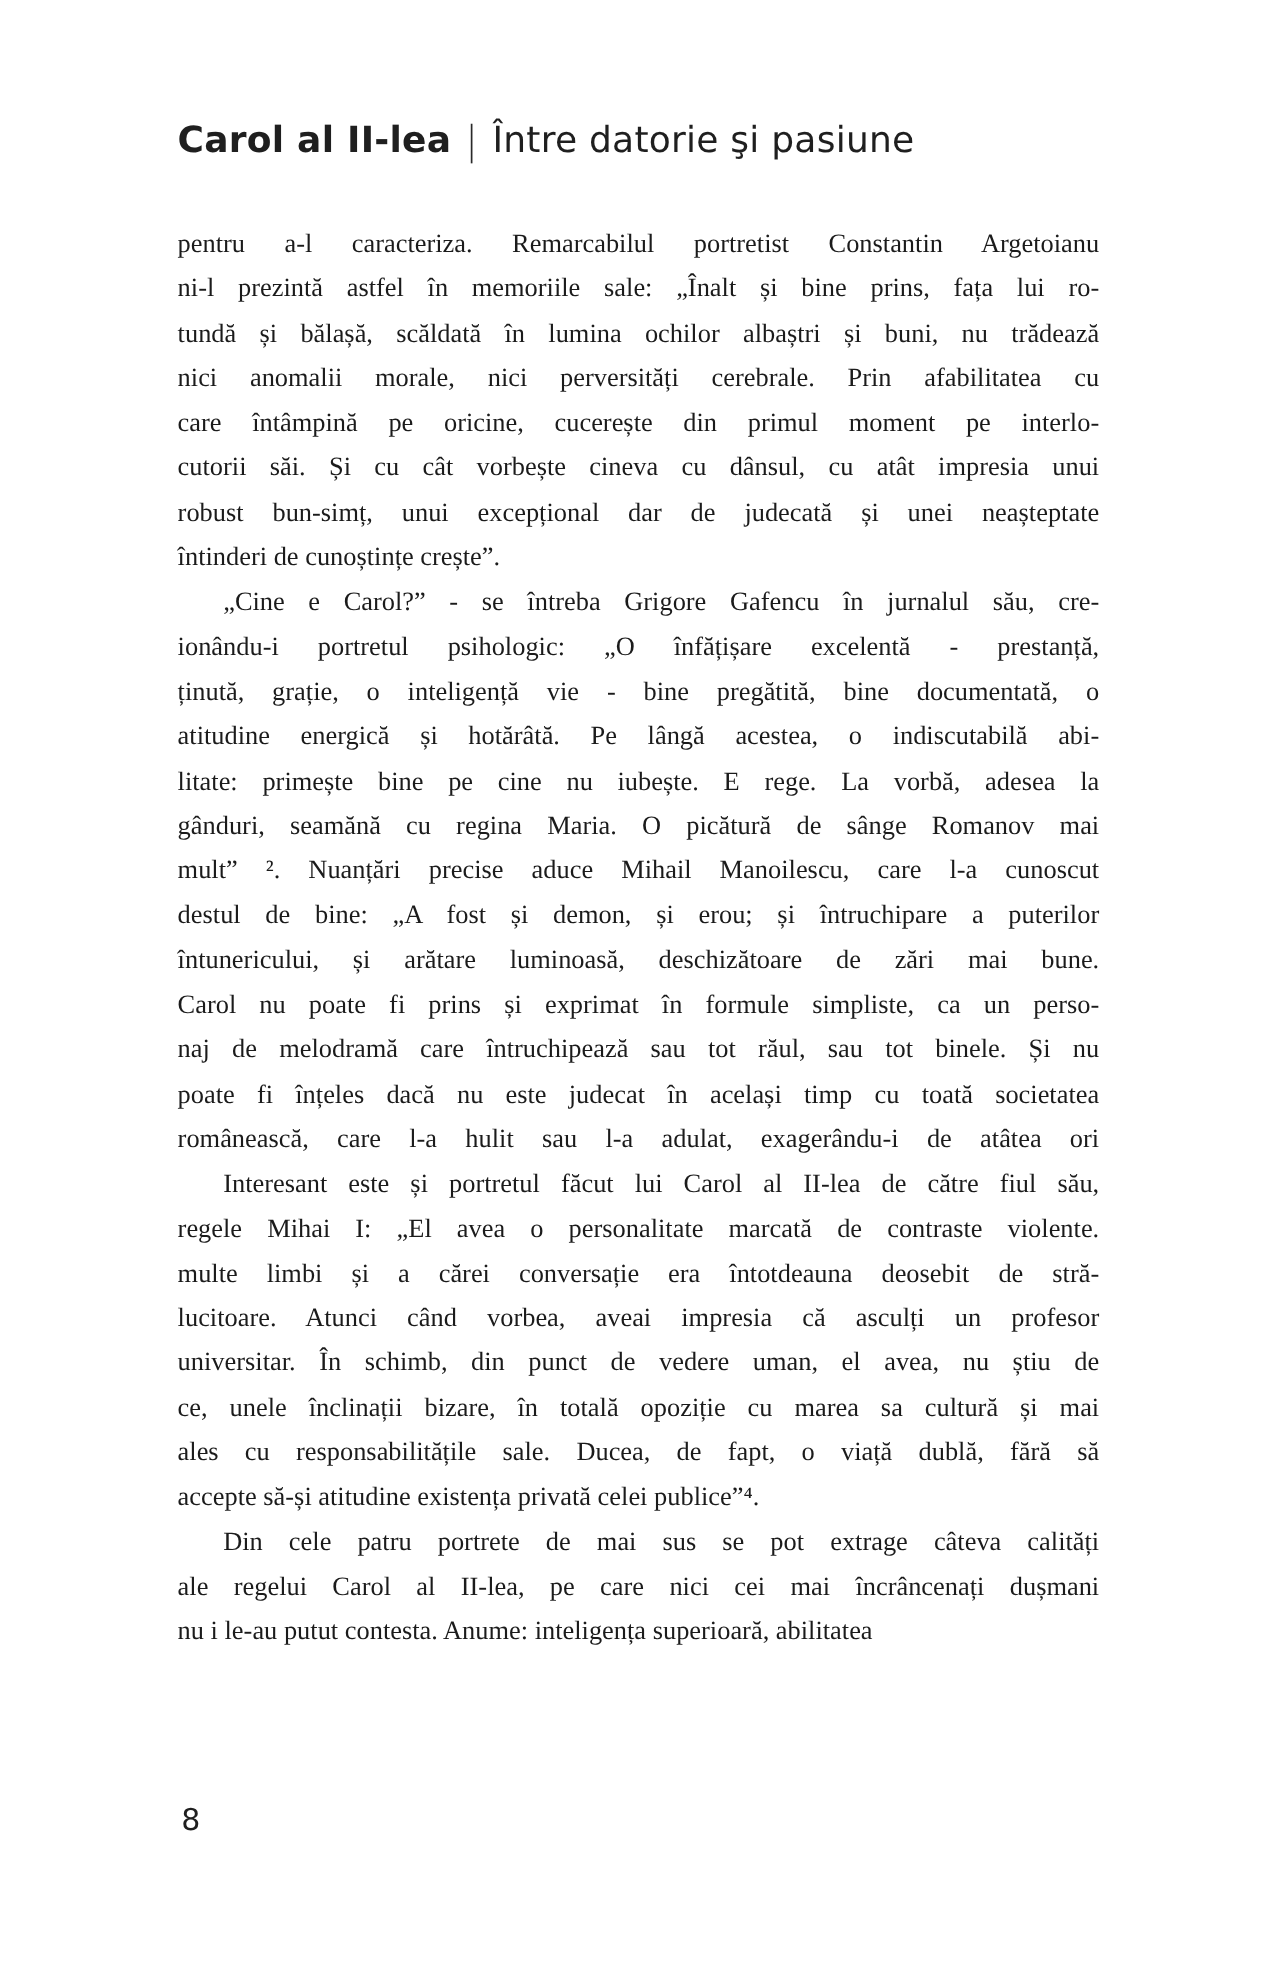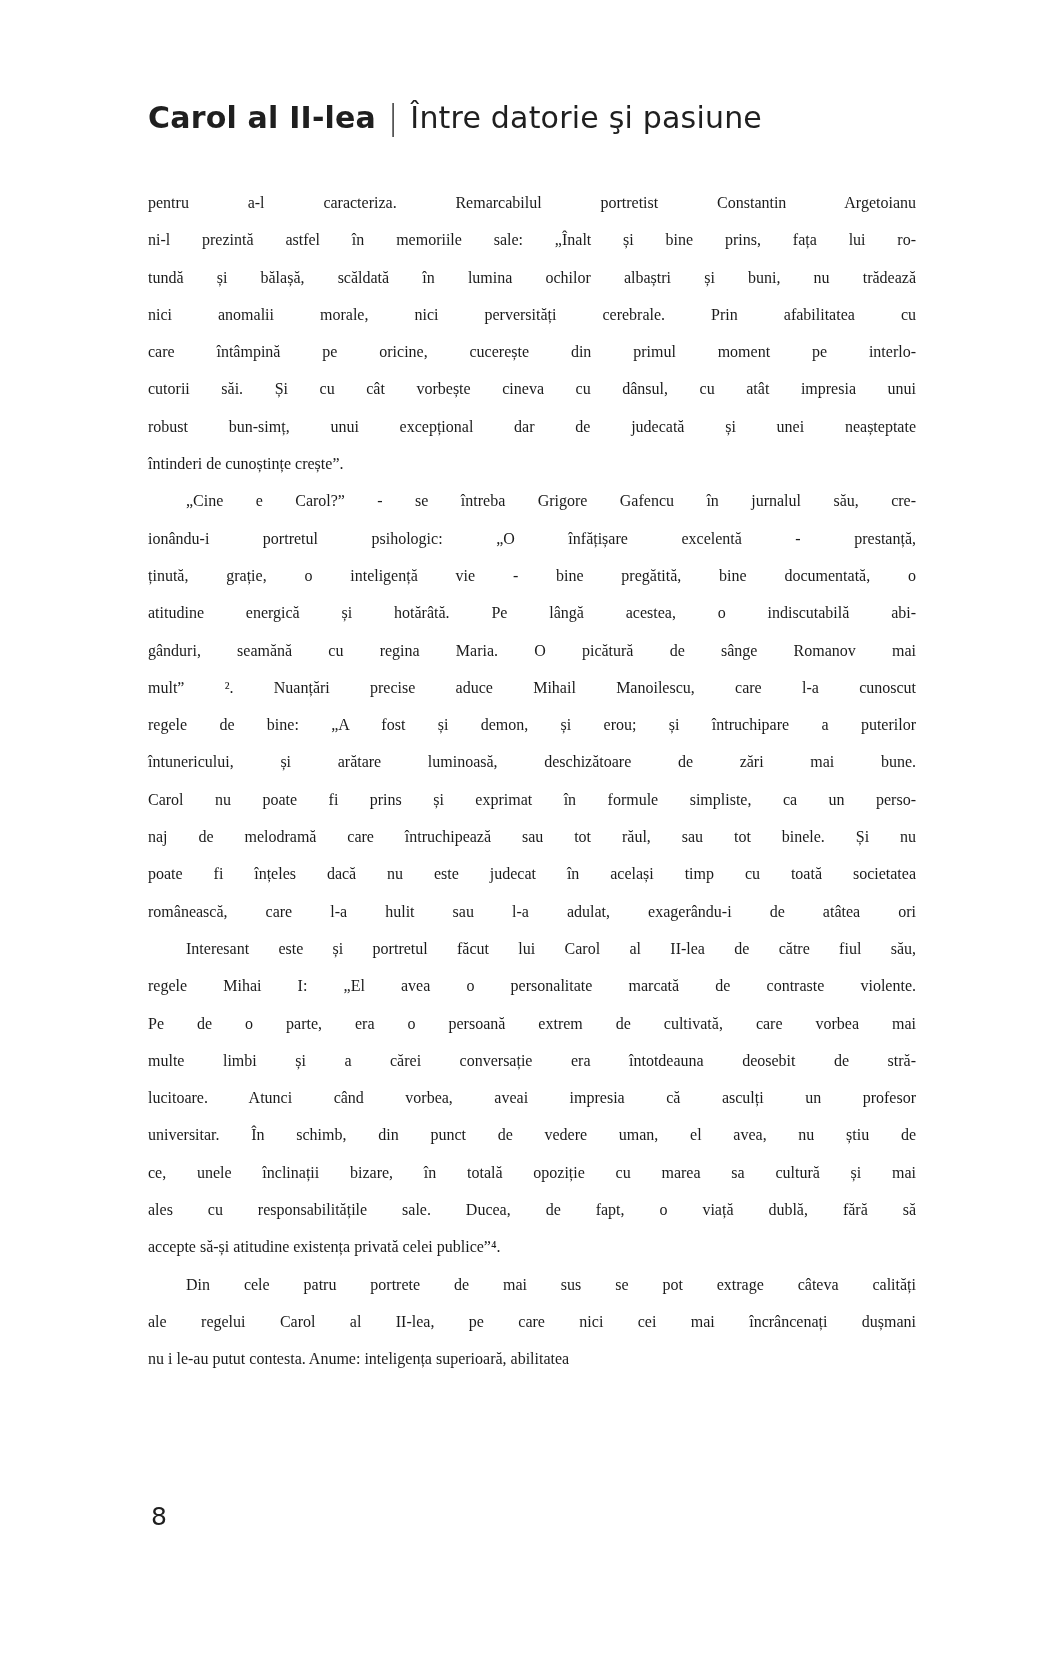--- a/index.html
+++ b/index.html
@@ -40,21 +40,21 @@
     display: inline-block;
   }
   .running-header .title-sub {
     font-weight: normal;
   }
   .body-text {
     position: absolute;
     left: 148px;
     top: 184px;
     width: 768px;
-    font-size: 16px;
+    font-size: 22px;
     line-height: 37.3px;
     color: #1b1b1b;
   }
   .line {
     text-align: justify;
     text-align-last: justify;
     white-space: normal;
     height: 37.3px;
     overflow: visible;
   }
@@ -91,31 +91,31 @@
       <div class="line">tundă și bălașă, scăldată în lumina ochilor albaștri și buni, nu trădează</div>
       <div class="line">nici anomalii morale, nici perversități cerebrale. Prin afabilitatea cu</div>
       <div class="line">care întâmpină pe oricine, cucerește din primul moment pe interlo-</div>
       <div class="line">cutorii săi. Și cu cât vorbește cineva cu dânsul, cu atât impresia unui</div>
       <div class="line">robust bun-simț, unui excepțional dar de judecată și unei neașteptate</div>
       <div class="line last">întinderi de cunoștințe crește”.</div>
       <div class="line indent">„Cine e Carol?” - se întreba Grigore Gafencu în jurnalul său, cre-</div>
       <div class="line">ionându-i portretul psihologic: „O înfățișare excelentă - prestanță,</div>
       <div class="line">ținută, grație, o inteligență vie - bine pregătită, bine documentată, o</div>
       <div class="line">atitudine energică și hotărâtă. Pe lângă acestea, o indiscutabilă abi-</div>
+      <div class="line">litate: primește bine pe cine nu iubește. E rege. La vorbă, adesea la</div>
       <div class="line">gânduri, seamănă cu regina Maria. O picătură de sânge Romanov mai</div>
       <div class="line">mult” ². Nuanțări precise aduce Mihail Manoilescu, care l-a cunoscut</div>
-      <div class="line">regele de bine: „A fost și demon, și erou; și întruchipare a puterilor</div>
+      <div class="line">destul de bine: „A fost și demon, și erou; și întruchipare a puterilor</div>
       <div class="line">întunericului, și arătare luminoasă, deschizătoare de zări mai bune.</div>
       <div class="line">Carol nu poate fi prins și exprimat în formule simpliste, ca un perso-</div>
       <div class="line">naj de melodramă care întruchipează sau tot răul, sau tot binele. Și nu</div>
       <div class="line">poate fi înțeles dacă nu este judecat în același timp cu toată societatea</div>
       <div class="line">românească, care l-a hulit sau l-a adulat, exagerându-i de atâtea ori</div>
       <div class="line indent">Interesant este și portretul făcut lui Carol al II-lea de către fiul său,</div>
       <div class="line">regele Mihai I: „El avea o personalitate marcată de contraste violente.</div>
-      <div class="line">Pe de o parte, era o persoană extrem de cultivată, care vorbea mai</div>
       <div class="line">multe limbi și a cărei conversație era întotdeauna deosebit de stră-</div>
       <div class="line">lucitoare. Atunci când vorbea, aveai impresia că asculți un profesor</div>
       <div class="line">universitar. În schimb, din punct de vedere uman, el avea, nu știu de</div>
       <div class="line">ce, unele înclinații bizare, în totală opoziție cu marea sa cultură și mai</div>
       <div class="line">ales cu responsabilitățile sale. Ducea, de fapt, o viață dublă, fără să</div>
       <div class="line last">accepte să-și atitudine existența privată celei publice”⁴.</div>
       <div class="line indent">Din cele patru portrete de mai sus se pot extrage câteva calități</div>
       <div class="line">ale regelui Carol al II-lea, pe care nici cei mai încrâncenați dușmani</div>
       <div class="line last">nu i le-au putut contesta. Anume: inteligența superioară, abilitatea</div>
     </div>

